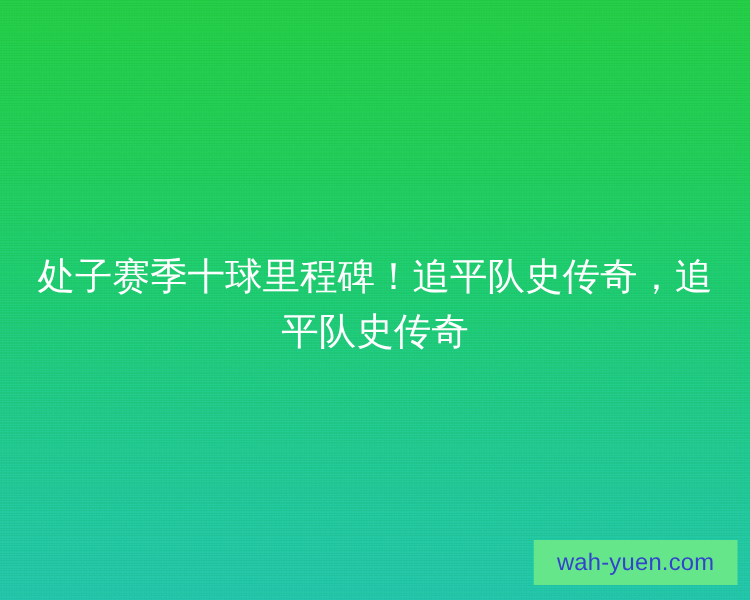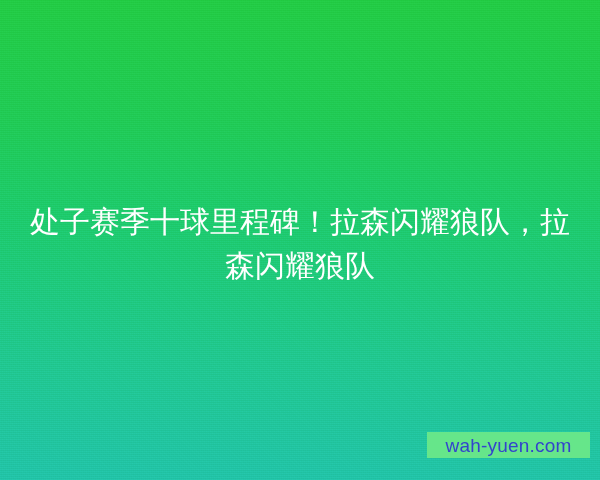--- a/index.html
+++ b/index.html
@@ -62,21 +62,21 @@
     letter-spacing: 0px;
     white-space: normal;
     word-break: break-word;
   }
 
   #watermark-badge {
     position: absolute;
     left: 427px;
     top: 432px;
     width: 163px;
-    height: 26px;
+    height: 36px;
     background: #66e68a;
     display: flex;
     align-items: center;
     justify-content: center;
   }
 
   #watermark-label {
     color: #3344cc;
     font-family: "Liberation Sans", "DejaVu Sans", sans-serif;
     font-size: 19px;
@@ -86,19 +86,19 @@
     white-space: nowrap;
   }
 </style>
 </head>
 <body>
 
 <div id="cover-card">
 
   <div id="grain-overlay"></div>
 
-  <h1 id="headline">处子赛季十球里程碑！拉森闪耀狼队，拉森闪耀狼队</h1>
+  <h1 id="headline">处子赛季十球里程碑！追平队史传奇，追平队史传奇</h1>
 
   <div id="watermark-badge">
     <span id="watermark-label">wah-yuen.com</span>
   </div>
 
 </div>
 
 </body></html>

